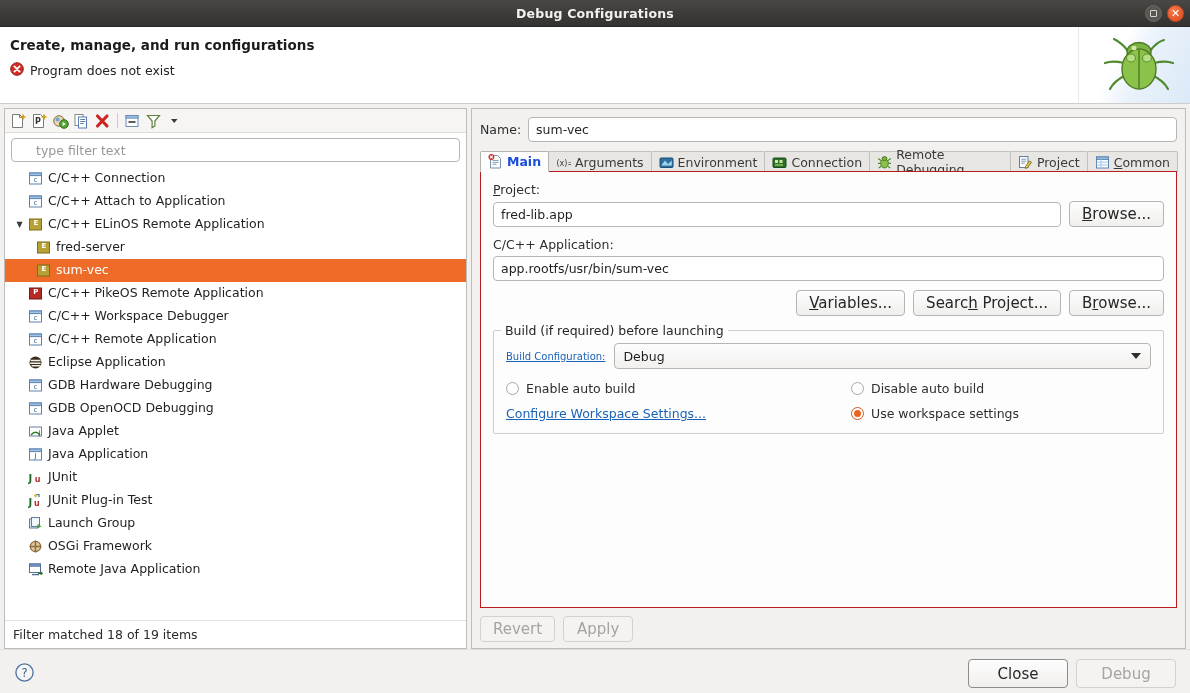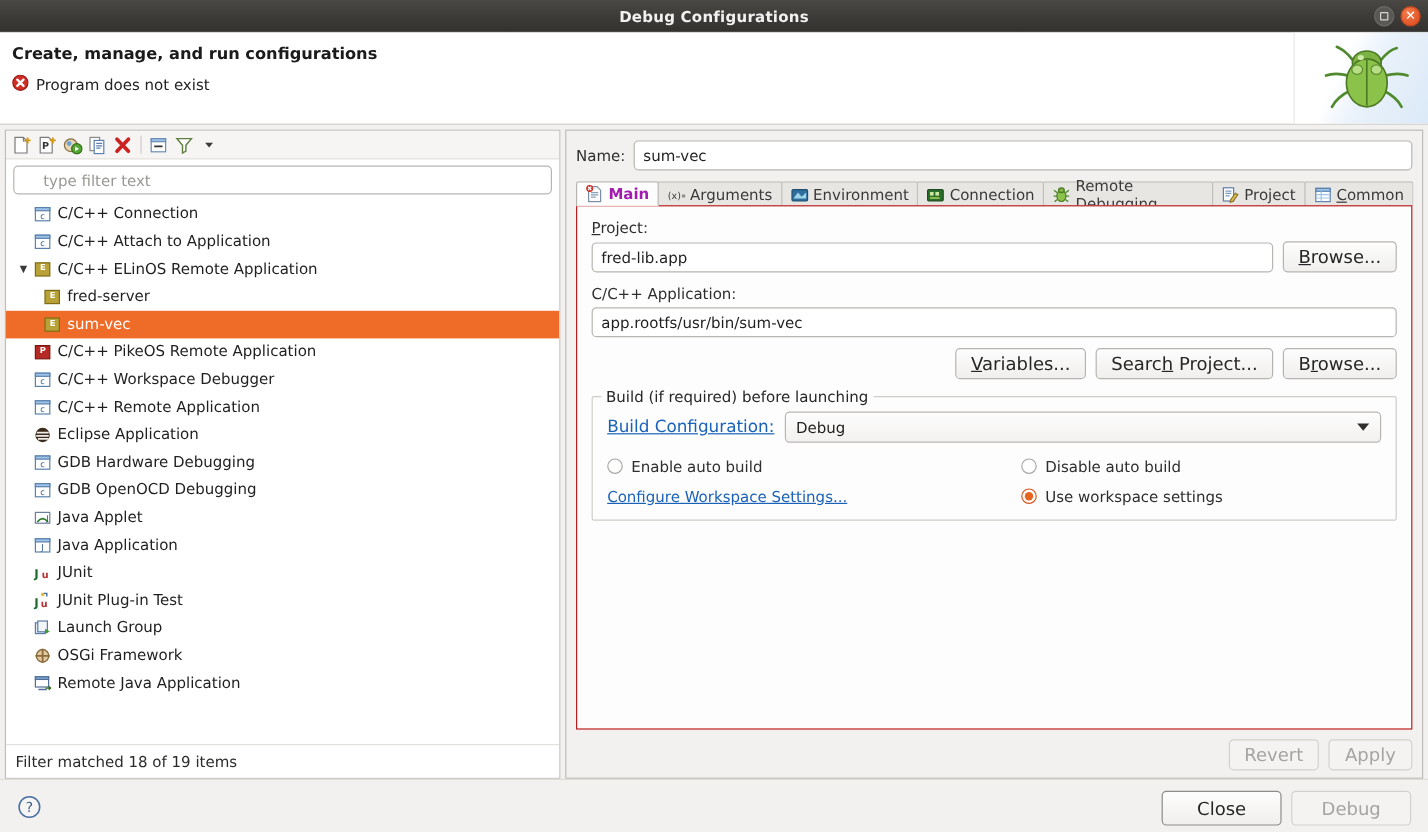--- a/index.html
+++ b/index.html
@@ -147,21 +147,21 @@
   .tab {
     display: flex; align-items: center; gap: 4px;
     height: 21px; padding: 0 7px;
     font-size: 12.5px; color: #3a3a3a;
     background: #e8e6e3;
     border: 1px solid #c2c0bc; border-bottom: none;
     border-top-left-radius: 2px; border-top-right-radius: 2px;
     margin-right: -1px;
   }
   .tab.active {
-    background: #fdfdfd; color: #a21caf; font-weight: bold;
+    background: #fdfdfd; color: #1d4ed8; font-weight: bold;
     border-color: #b5b3af; border-bottom: 1px solid #fdfdfd;
     position: relative; z-index: 3;
   }
   .tab u { text-decoration: underline; }
 
   .tabpanel {
     flex: 1;
     background: #fdfdfd;
     border: 1px solid #b91c1c;
     margin-top: -1px;
@@ -193,21 +193,21 @@
     border: 1px solid #cecdc9;
     border-radius: 2px;
     padding: 12px 12px 12px 12px;
     position: relative;
   }
   .grouplegend {
     position: absolute; top: -8px; left: 7px;
     background: #fdfdfd; padding: 0 4px; font-size: 12.5px; color: #262626;
   }
   .bcrow { display: flex; align-items: center; gap: 9px; }
-  .bclabel { font-size: 14px; color: #1a62b8; text-decoration: underline; white-space: nowrap; }
+  .bclabel { font-size: 10px; color: #1a62b8; text-decoration: underline; white-space: nowrap; }
   .combo {
     flex: 1; height: 26px;
     border: 1px solid #b8b6b2; border-radius: 4px;
     background: linear-gradient(to bottom, #fdfdfd, #f2f1ef);
     display: flex; align-items: center; padding: 0 8px;
     font-size: 12.5px; color: #1f1f1f; position: relative;
   }
   .combo .arrow {
     position: absolute; right: 9px; top: 50%; transform: translateY(-50%);
     width: 0; height: 0;
@@ -223,21 +223,21 @@
   .radio {
     width: 13px; height: 13px; border-radius: 50%;
     border: 1px solid #a9a7a3; background: #fff;
     display: flex; align-items: center; justify-content: center;
   }
   .radio.on { border-color: #d4561d; background: #fff; }
   .radio.on i { width: 7px; height: 7px; border-radius: 50%; background: #e8651f; display: block; }
   .linktext { font-size: 12.5px; color: #1a62b8; text-decoration: underline; }
 
   .applyrow {
-    display: flex; justify-content: flex-end; gap: 8px;
+    display: flex; justify-content: flex-start; gap: 8px;
     margin-top: 8px;
   }
 
   
   .footer {
     height: 48px;
     display: flex; align-items: center;
     padding: 0 14px;
     background: #f2f1f0;
     border-top: 1px solid #e0ded9;

